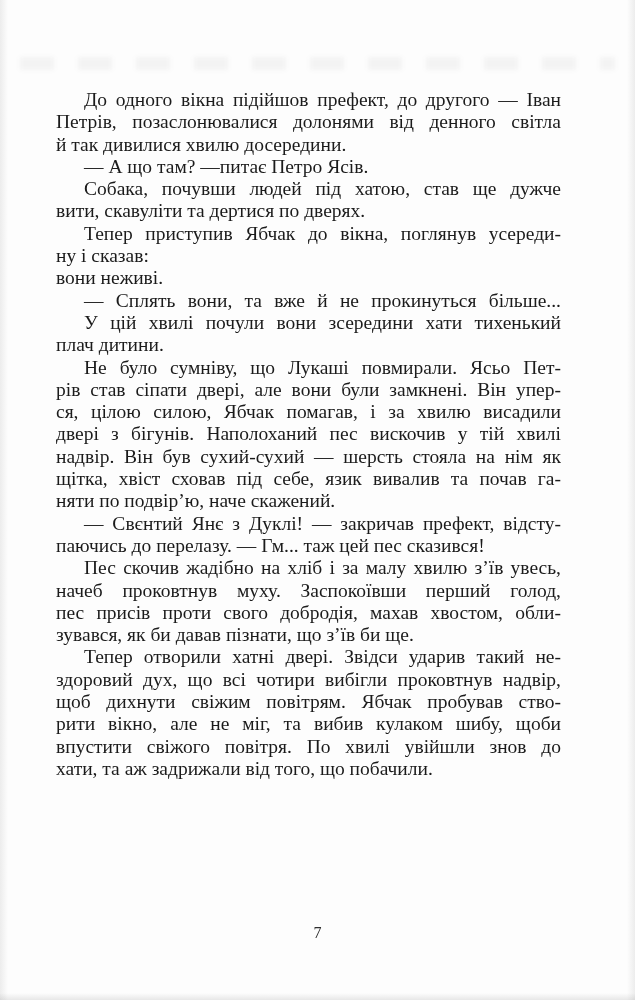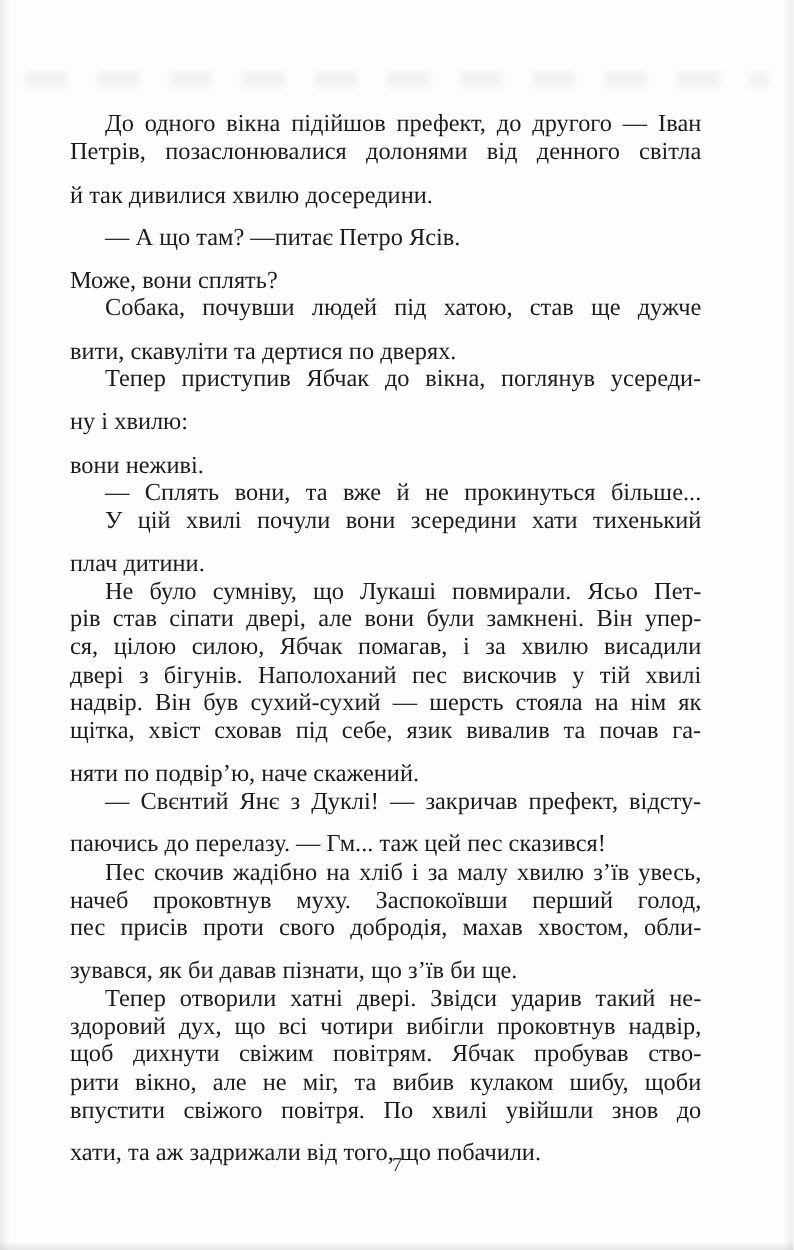--- a/index.html
+++ b/index.html
@@ -66,21 +66,20 @@
     text-align: justify;
     text-align-last: justify;
     white-space: nowrap;
   }
   .line.first {
     text-indent: 28px;
   }
   .line.last {
     text-align: center;
     text-align-last: left;
-    margin-top: 12px;
   }
   .page-number {
     position: absolute;
     top: 924px;
     left: 0;
     width: 635px;
     text-align: center;
     font-size: 16px;
     color: #2e2e2e;
   }
@@ -93,29 +92,28 @@
   <div class="text-block">
       <div class="para">
         <div class="line first">До одного вікна підійшов префект, до другого — Іван</div>
         <div class="line">Петрів, позаслонювалися долонями від денного світла</div>
         <div class="line last">й так дивилися хвилю досередини.</div>
       </div>
       <div class="para">
         <div class="line first last">— А що там? —питає Петро Ясів.</div>
       </div>
       <div class="para">
-        <div class="line last">Може, вони сплять?</div>
       </div>
       <div class="para">
         <div class="line first">Собака, почувши людей під хатою, став ще дужче</div>
         <div class="line last">вити, скавуліти та дертися по дверях.</div>
       </div>
       <div class="para">
         <div class="line first">Тепер приступив Ябчак до вікна, поглянув усереди-</div>
-        <div class="line last">ну і хвилю:</div>
+        <div class="line last">ну і сказав:</div>
       </div>
       <div class="para">
         <div class="line last">вони неживі.</div>
         <div class="line first">— Сплять вони, та вже й не прокинуться більше...</div>
       </div>
       <div class="para">
         <div class="line first">У цій хвилі почули вони зсередини хати тихенький</div>
         <div class="line last">плач дитини.</div>
       </div>
       <div class="para">

